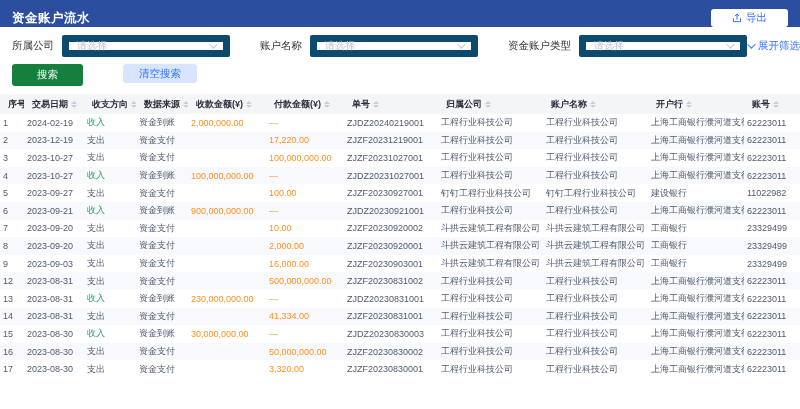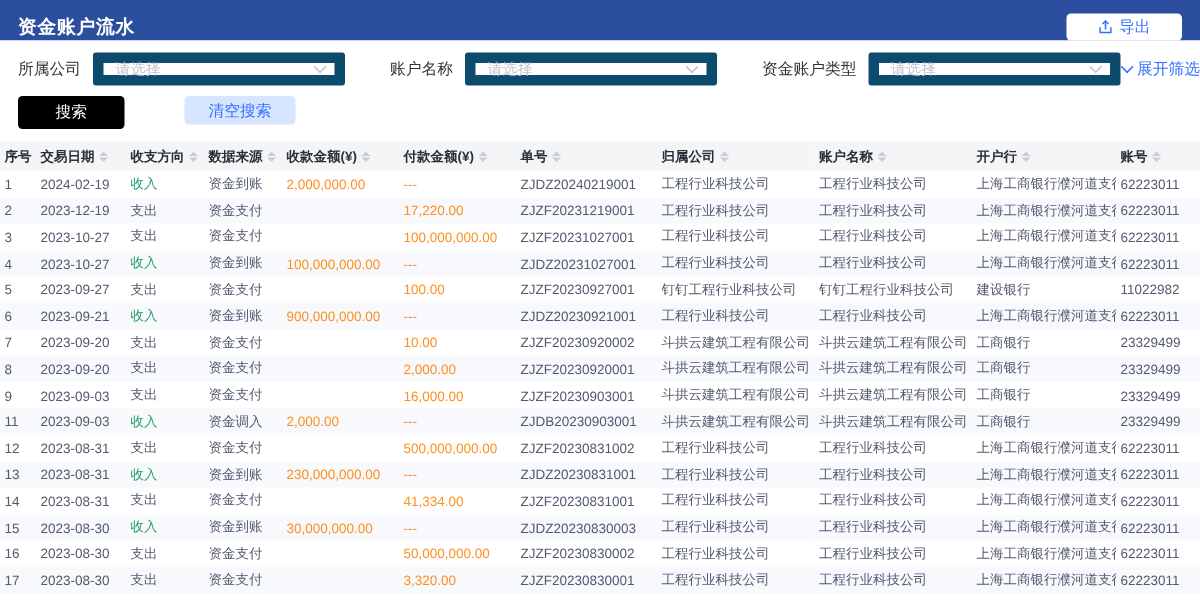--- a/index.html
+++ b/index.html
@@ -68,42 +68,42 @@
     display: flex;
     align-items: center;
     gap: 5px;
     cursor: pointer;
     white-space: nowrap;
   }
   .expand .caret { border-color: #3370ff; }
   
   .btn-row { display: flex; padding: 7px 12px 8px 12px; }
   .btn-primary {
-    background: #000000; color: #fff; border: none; border-radius: 3px;
+    background: #15803d; color: #fff; border: none; border-radius: 3px;
     height: 22px; padding: 0 25px; font-size: 10.5px; cursor: pointer;
   }
   .btn-secondary {
     margin-left: 40px;
     background: #d8e5ff; color: #3370ff; border: none; border-radius: 3px;
     height: 19px; padding: 0 16px; font-size: 10.5px; cursor: pointer;
   }
   
   table {
     width: 800px;
     border-collapse: collapse;
     table-layout: fixed;
     font-size: 9px;
   }
   thead th {
     background: #f4f5f7;
     height: 20px;
     font-weight: bold;
     color: #2a2f3a;
     text-align: left;
-    padding: 0 3px;
+    padding: 0 8px;
     white-space: nowrap;
     overflow: hidden;
   }
   tbody td {
     height: 17.6px;
     padding: 0 3px;
     white-space: nowrap;
     overflow: hidden;
     color: #515a6e;
   }
@@ -344,33 +344,20 @@
           <td>资金支付</td>
           <td class="amt"></td>
           <td class="amt">16,000.00</td>
           <td>ZJZF20230903001</td>
           <td>斗拱云建筑工程有限公司</td>
           <td>斗拱云建筑工程有限公司</td>
           <td>工商银行</td>
           <td>23329499</td>
         </tr>
         <tr>
-          <td>11</td>
-          <td>2023-09-03</td>
-          <td class="income">收入</td>
-          <td>资金调入</td>
-          <td class="amt">2,000.00</td>
-          <td class="amt">---</td>
-          <td>ZJDB20230903001</td>
-          <td>斗拱云建筑工程有限公司</td>
-          <td>斗拱云建筑工程有限公司</td>
-          <td>工商银行</td>
-          <td>23329499</td>
-        </tr>
-        <tr>
           <td>12</td>
           <td>2023-08-31</td>
           <td class="expense">支出</td>
           <td>资金支付</td>
           <td class="amt"></td>
           <td class="amt">500,000,000.00</td>
           <td>ZJZF20230831002</td>
           <td>工程行业科技公司</td>
           <td>工程行业科技公司</td>
           <td>上海工商银行濮河道支行</td>

